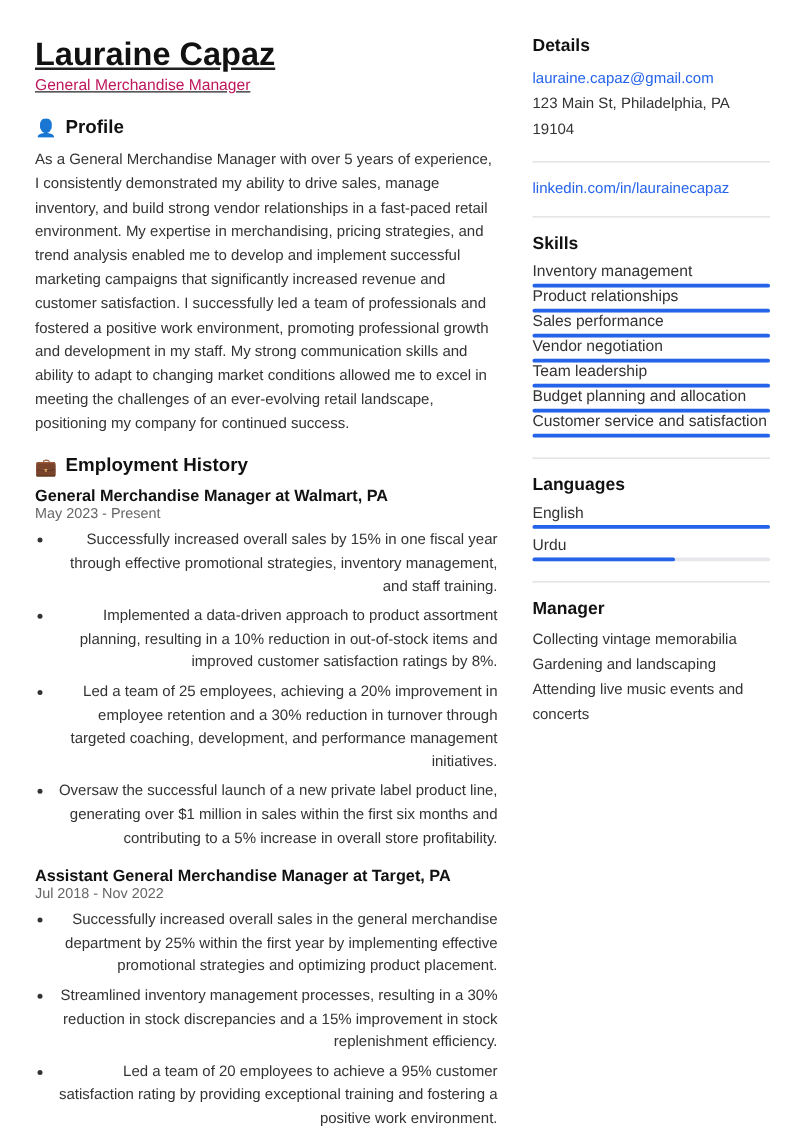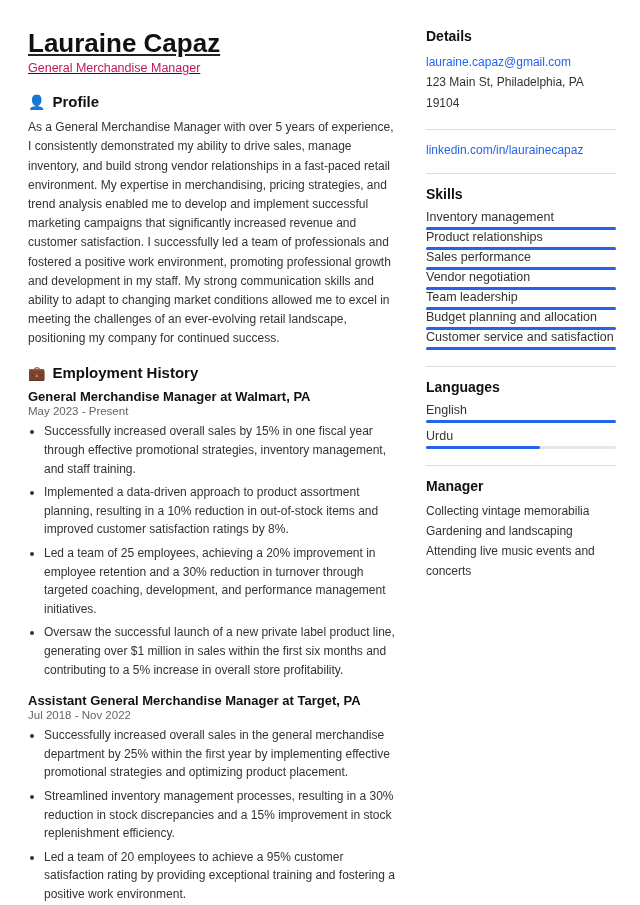--- a/index.html
+++ b/index.html
@@ -77,20 +77,21 @@
       margin-bottom: 5px;
     }
     .job-bullets {
       padding-left: 16px;
     }
     .job-bullets li {
       font-size: 12px;
       color: #333;
       line-height: 1.55;
       margin-bottom: 5px;
+      text-align: right;
     }
 
     
     .divider {
       border: none;
       border-top: 1px solid #ddd;
       margin: 12px 0;
     }
 
     

